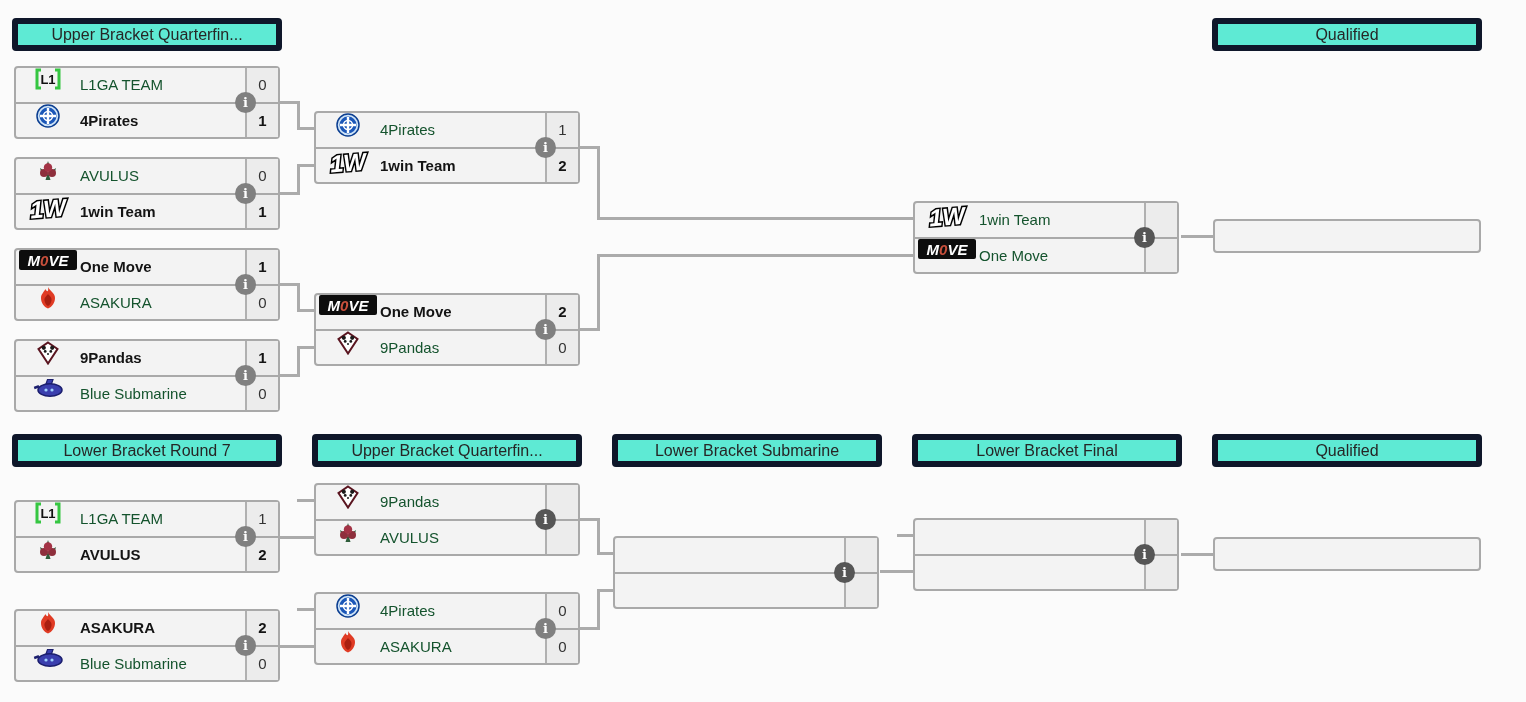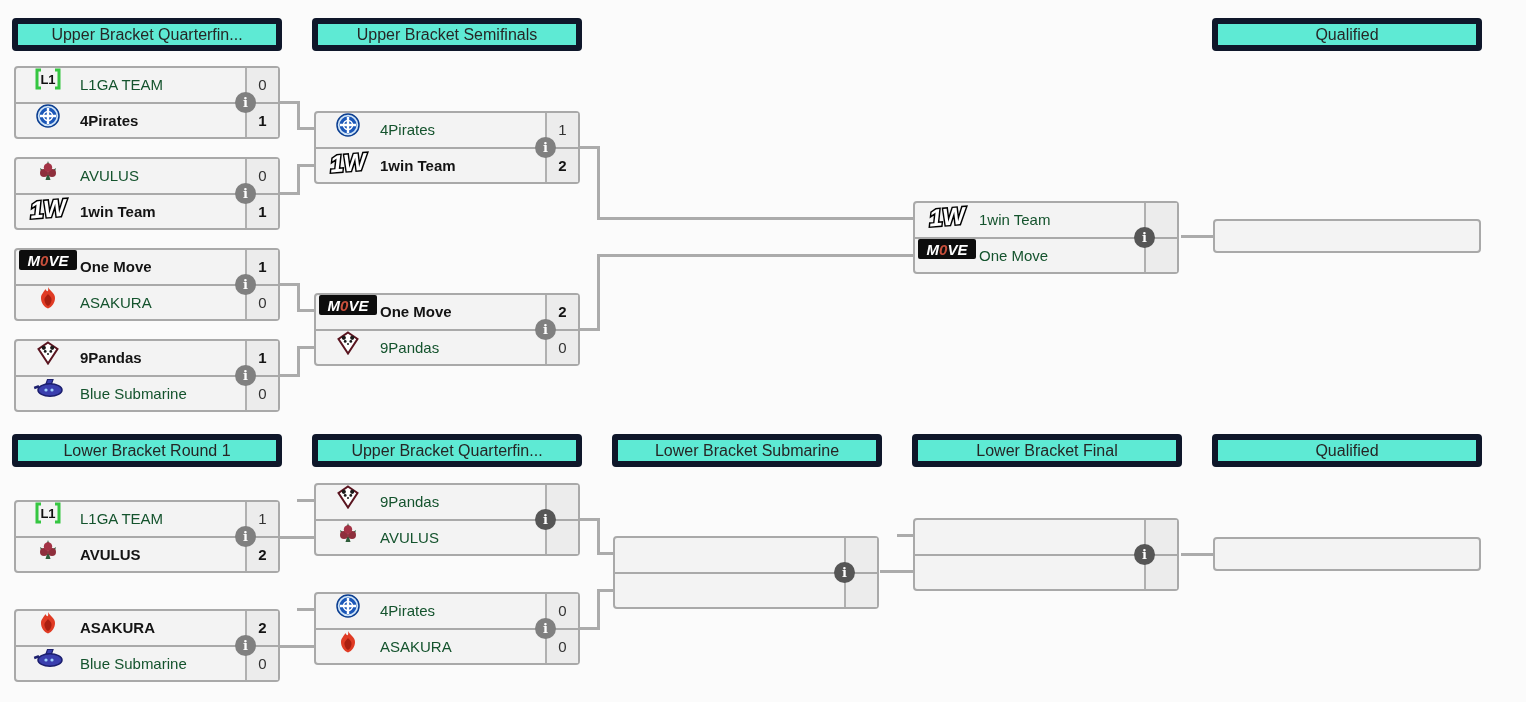--- a/index.html
+++ b/index.html
@@ -56,24 +56,23 @@
   .hl,.vl{position:absolute;background:#ababab;}
   .hl{height:3px;}
   .vl{width:3px;}
 </style>
 </head>
 <body>
 
 <div class="stage">
 
   <div class="hdr" style="left:12px;top:18px">Upper Bracket Quarterfin...</div>
-  <div class="hdr" style="left:312px;top:18px">Upper Bracket Semifinals</div>
   <div class="hdr" style="left:1212px;top:18px">Qualified</div>
 
-  <div class="hdr" style="left:12px;top:434px">Lower Bracket Round 1</div>
+  <div class="hdr" style="left:12px;top:434px">Lower Bracket Round 7</div>
   <div class="hdr" style="left:312px;top:434px">Upper Bracket Quarterfin...</div>
   <div class="hdr" style="left:612px;top:434px">Lower Bracket Submarine</div>
   <div class="hdr" style="left:912px;top:434px">Lower Bracket Final</div>
   <div class="hdr" style="left:1212px;top:434px">Qualified</div>
 
   <div class="hl" style="left:280px;top:101px;width:20px"></div>
   <div class="vl" style="left:297px;top:101px;height:29px"></div>
   <div class="hl" style="left:297px;top:127px;width:17px"></div>
 
   <div class="hl" style="left:280px;top:192px;width:20px"></div>

